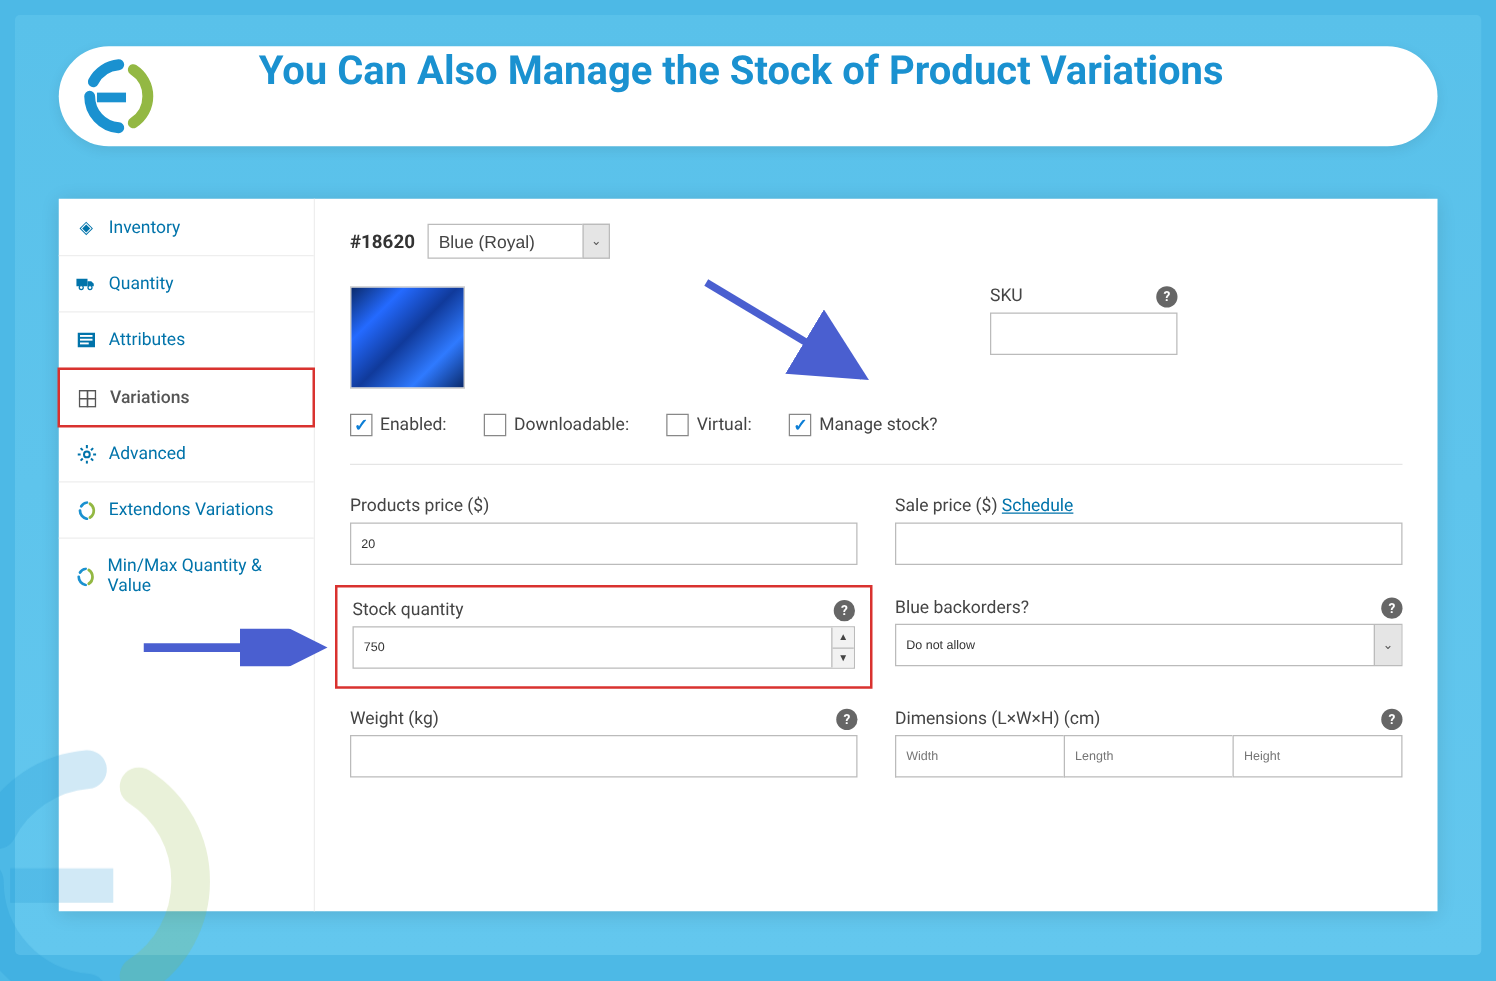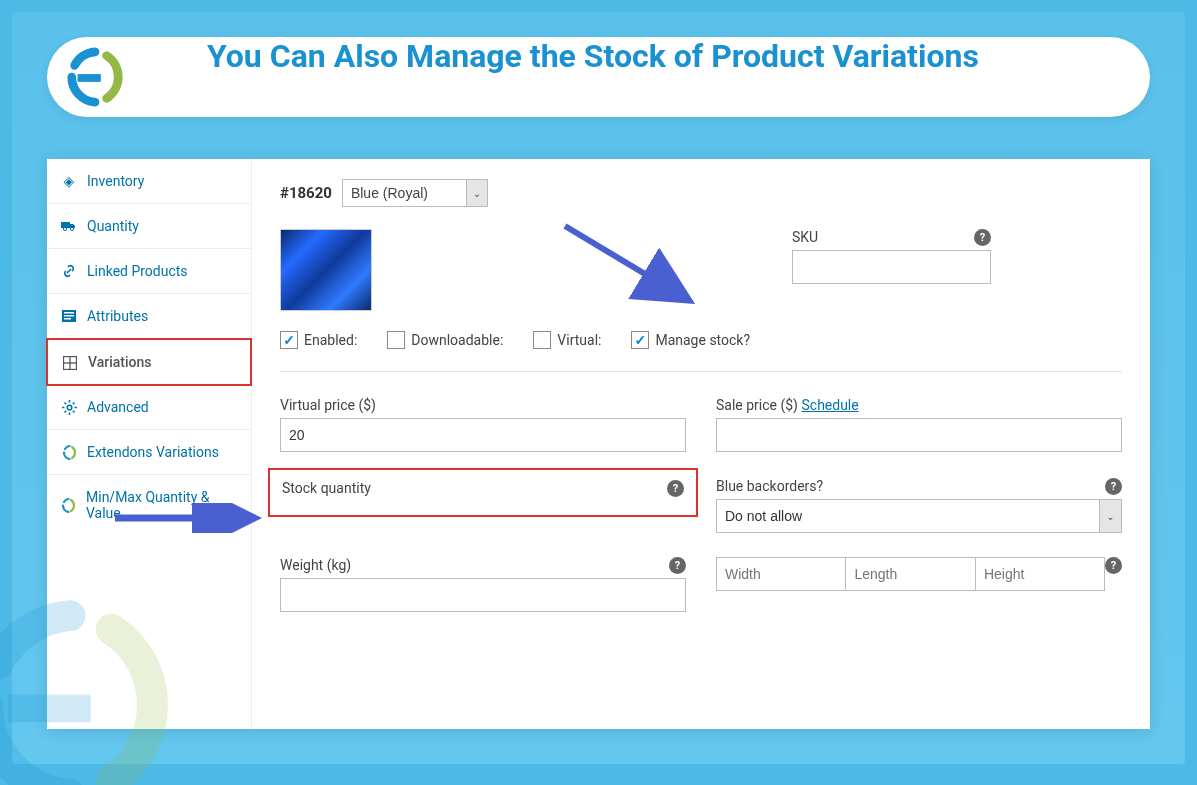--- a/index.html
+++ b/index.html
@@ -85,21 +85,21 @@
   .thumb-row{display:flex;align-items:flex-start;gap:30px;margin-bottom:20px;position:relative;}
   .thumb{
     width:92px;height:82px;flex:none;
     background:linear-gradient(135deg,#0a2a6b 0%,#246aff 25%,#103a9b 50%,#2f7aff 75%,#0a2a6b 100%);
     border:1px solid #ccc;
   }
   .lbl{font-size:14px;color:#444;display:block;margin-bottom:5px;}
   .lbl-u{}
   .txt{
     width:100%;border:1px solid #bbb;height:34px;
-    font-size:14px;padding:4px 8px;background:#fff;color:#333;
+    font-size:10px;padding:4px 8px;background:#fff;color:#333;
   }
   .help{width:17px;height:17px;border-radius:50%;background:#666;color:#fff;
     display:inline-flex;align-items:center;justify-content:center;
     font-size:11px;font-weight:700;float:right;}
   .field{position:relative;margin-bottom:18px;}
   .check-row{display:flex;align-items:center;gap:30px;margin:10px 0 25px;border-bottom:1px solid #e5e5e5;padding-bottom:22px;}
   .ck{display:flex;align-items:center;gap:6px;font-size:14px;color:#444;}
   .ck-box{width:18px;height:18px;border:1px solid #888;background:#fff;display:inline-flex;align-items:center;justify-content:center;color:#0c7ed6;font-size:14px;font-weight:700;}
   .two-col{display:flex;gap:30px;}
   .two-col > div{flex:1;}
@@ -151,28 +151,20 @@
               <rect x="0" y="2" width="9" height="6" fill="#0073aa"></rect>
               <path d="M9 4h3l2 2v2H9z" fill="#0073aa"></path>
               <circle cx="4" cy="9" r="1.6" fill="#fff" stroke="#0073aa"></circle>
               <circle cx="11" cy="9" r="1.6" fill="#fff" stroke="#0073aa"></circle>
             </svg>
         </span>
         <span>Quantity</span>
       </div>
       <div class="side-item">
         <span class="ic">
-          <svg width="14" height="14" viewBox="0 0 14 14">
-              <path d="M5 9l4-4M6 3l1-1a3 3 0 014 4l-1 1M8 11l-1 1a3 3 0 01-4-4l1-1" stroke="#0073aa" stroke-width="1.6" fill="none"></path>
-            </svg>
-        </span>
-        <span>Linked Products</span>
-      </div>
-      <div class="side-item">
-        <span class="ic">
           <svg width="14" height="12" viewBox="0 0 14 12">
               <rect x="0" y="0" width="14" height="12" fill="#0073aa"></rect>
               <rect x="2" y="2" width="10" height="1.5" fill="#fff"></rect>
               <rect x="2" y="5" width="10" height="1.5" fill="#fff"></rect>
               <rect x="2" y="8" width="7" height="1.5" fill="#fff"></rect>
             </svg>
         </span>
         <span>Attributes</span>
       </div>
       <div class="side-item active">
@@ -261,21 +253,21 @@
           <span>Virtual:</span>
         </label>
         <label class="ck">
           <span class="ck-box">✓</span>
           <span>Manage stock?</span>
         </label>
       </div>
 
       <div class="two-col">
         <div class="field">
-          <label class="lbl">Virtual price ($)</label>
+          <label class="lbl">Products price ($)</label>
           <input class="txt" type="text" value="20" style="">
         </div>
         <div class="field">
           <label class="lbl">
             <span>Sale price ($) </span><a class="link">Schedule</a>
           </label>
           <input class="txt" type="text" value="" style="">
         </div>
       </div>
 
@@ -286,20 +278,27 @@
                 <path d="M0,0 L10,5 L0,10 z" fill="#4a5fd0"></path>
               </marker>
             </defs>
           <line x1="5" y1="15" x2="145" y2="15" stroke="#4a5fd0" stroke-width="7" marker-end="url(#ah2)"></line>
         </svg>
         <div>
           <div class="box-hl">
             <div class="field" style="margin-bottom:0">
               <span class="help">?</span>
               <label class="lbl">Stock quantity</label>
+              <div class="spin">
+                <input class="txt" type="text" value="750" style="">
+                <div class="spin-btns">
+                    <span>▲</span>
+                    <span>▼</span>
+                  </div>
+              </div>
             </div>
           </div>
         </div>
         <div class="field">
           <span class="help">?</span>
           <label class="lbl">Blue backorders?</label>
           <div class="sel">
             <input class="txt" readonly="" value="Do not allow" style="">
             <div class="sel-caret">⌄</div>
           </div>
@@ -307,20 +306,21 @@
       </div>
 
       <div class="two-col" style="margin-top:6px;">
         <div class="field">
           <span class="help">?</span>
           <label class="lbl">Weight (kg)</label>
           <input class="txt" type="text" value="" style="">
         </div>
         <div class="field">
           <span class="help">?</span>
+          <label class="lbl">Dimensions (L×W×H) (cm)</label>
           <div class="dims">
             <input class="txt" type="text" placeholder="Width" style="">
             <input class="txt" type="text" placeholder="Length" style="">
             <input class="txt" type="text" placeholder="Height" style="">
           </div>
         </div>
       </div>
 
     </div>
   </div>

